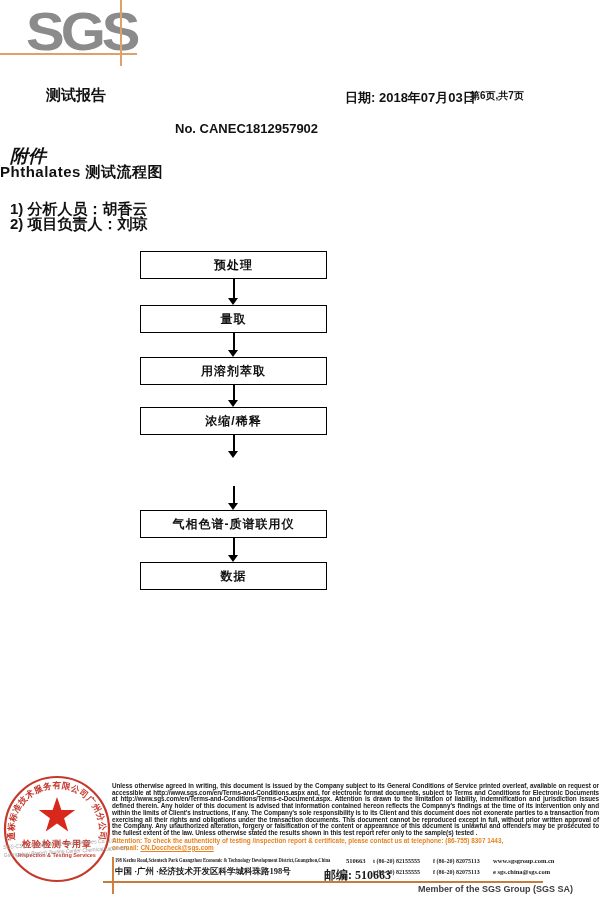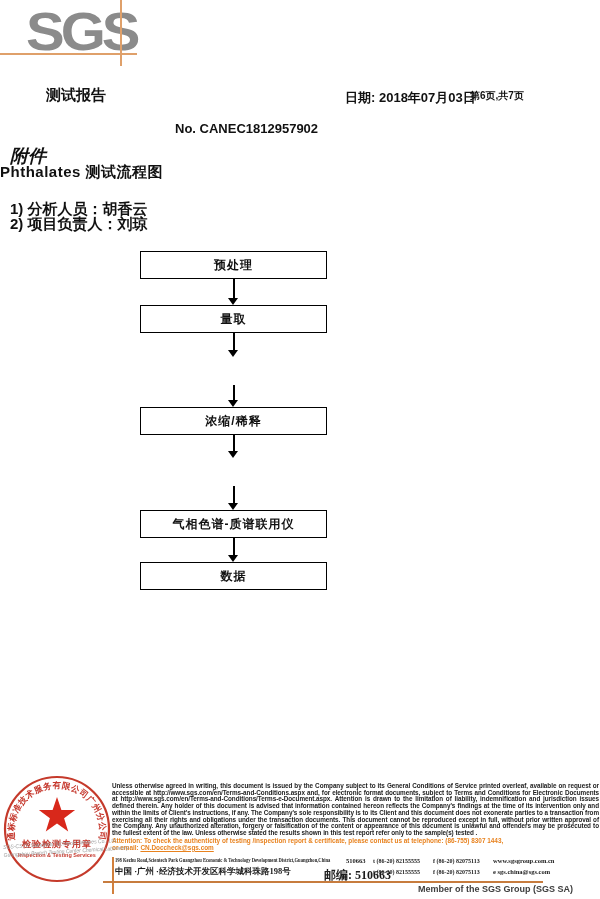--- a/index.html
+++ b/index.html
@@ -83,20 +83,21 @@
   <div class="h-page">第6页,共7页</div>
 
   <div class="attach">附件</div>
   <div class="flow-title">Phthalates 测试流程图</div>
 
   <div class="person" style="top:201px">1) 分析人员：胡香云</div>
   <div class="person" style="top:216px">2) 项目负责人：刘琼</div>
 
   <div class="flow-box b0">预处理</div>
   <div class="flow-box b1">量取</div>
+  <div class="flow-box b2">用溶剂萃取</div>
   <div class="flow-box b3">浓缩/稀释</div>
   <div class="flow-box b5">气相色谱-质谱联用仪</div>
   <div class="flow-box b6">数据</div>
 
   <div class="flow-arrow a0">
       <div class="shaft"></div>
       <div class="head"></div>
     </div>
   <div class="flow-arrow a1">
       <div class="shaft"></div>

